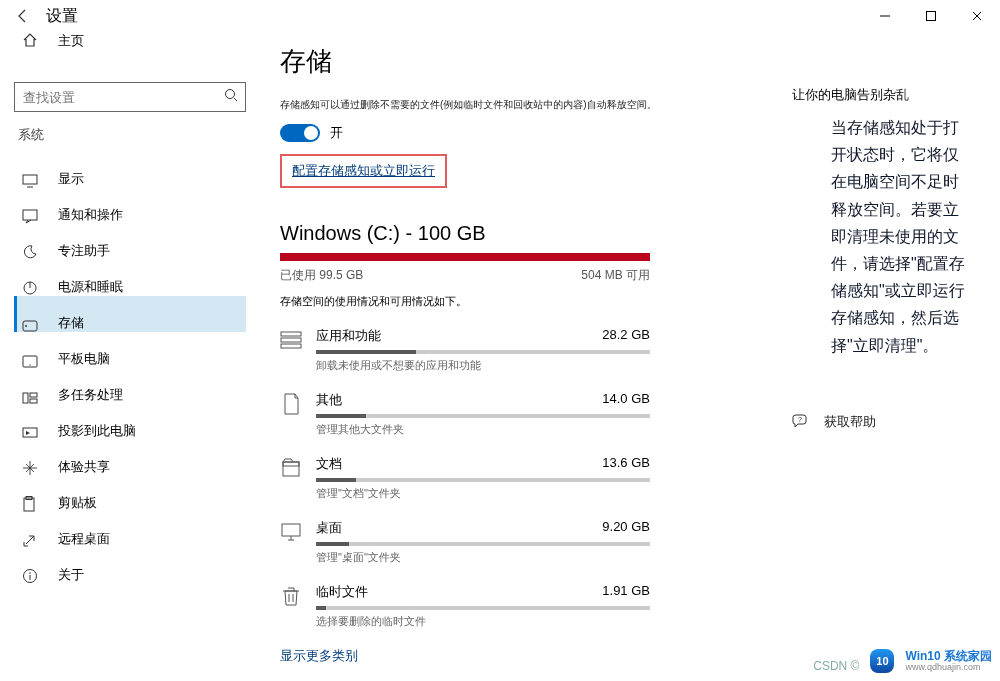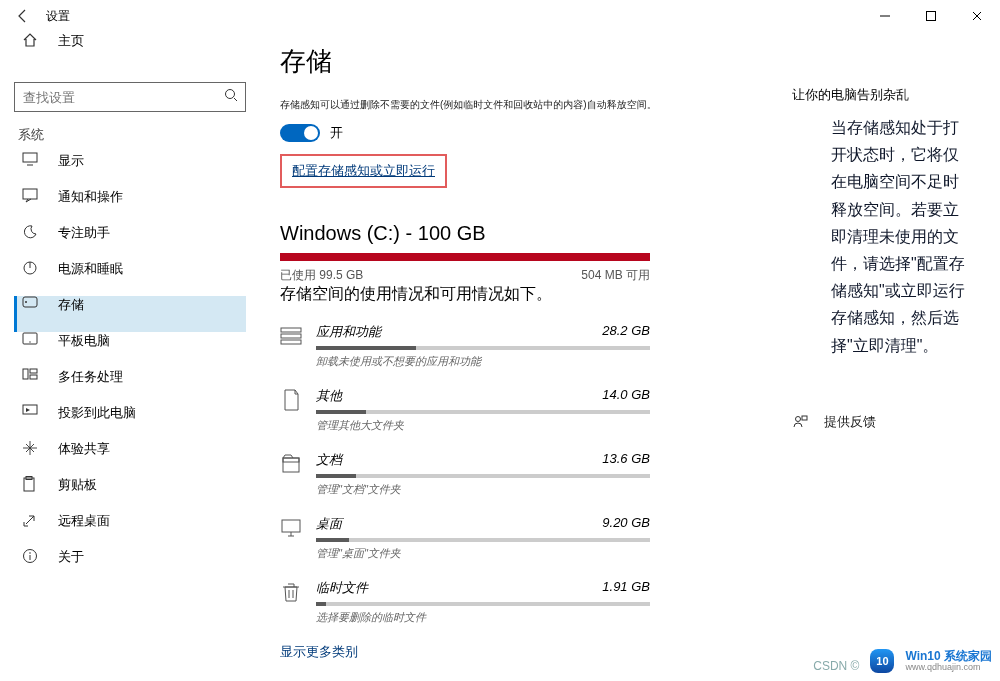--- a/index.html
+++ b/index.html
@@ -1,46 +1,46 @@
 <!DOCTYPE html>
 <html><head>
 <meta charset="utf-8">
 <style>
 * { box-sizing: border-box; margin: 0; padding: 0; }
 body { font-family: "Microsoft YaHei", "Segoe UI", sans-serif; font-size: 13px; color: #000; background: #fff; width: 1000px; height: 681px; overflow: hidden; position: relative; }
 .titlebar { height: 32px; display: flex; align-items: center; padding: 0 4px; }
 .titlebar .back { width: 38px; height: 32px; display: flex; align-items: center; justify-content: center; }
-.titlebar .title { font-size: 12px; margin-left: 4px; }
+.titlebar .title { font-size: 16px; margin-left: 4px; }
 .winbtns { position: absolute; right: 0; top: 0; display: flex; }
 .winbtns div { width: 46px; height: 32px; display: flex; align-items: center; justify-content: center; font-size: 11px; }
 .container { display: flex; height: calc(100% - 32px); }
 .sidebar { width: 260px; padding: 0 14px; }
 .home-row { display: flex; height: 44px; gap: 18px; padding-left: 8px; }
 .home-row .icon, .nav-item .icon { width: 18px; text-align: center; font-size: 15px; }
 .searchwrap { position: relative; margin: 6px 0 14px 0; border: 1px solid #666; height: 30px; }
 .searchwrap input { width: 100%; height: 100%; border: 0; padding: 0 30px 0 8px; font-size: 13px; outline: none; background: transparent; }
 .searchwrap .sicon { position: absolute; right: 6px; top: 4px; font-size: 14px; color: #333; }
 .group-hdr { font-size: 13px; color: #444; margin: 2px 0 8px 4px; }
-.nav-item { display: flex; align-items: flex-start; height: 36px; gap: 18px; padding-left: 8px; cursor: default; }
+.nav-item { display: flex; align-items: flex-end; height: 36px; gap: 18px; padding-left: 8px; cursor: default; }
 .nav-item.active { background: #d4e8f3; position: relative; }
 .nav-item.active::before { content: ""; position: absolute; left: 0; top: 0; bottom: 0; width: 3px; background: #0078d4; }
 .main { flex: 1; padding: 12px 20px 0 20px; overflow: hidden; position: relative; }
 .main h1 { font-size: 26px; font-weight: 500; margin-bottom: 18px; }
 .desc { font-size: 10px; color: #222; line-height: 1.5; max-width: 420px; }
 .toggle-row { display: flex; align-items: center; gap: 10px; margin: 12px 0 8px; }
 .toggle { width: 40px; height: 18px; border-radius: 9px; background: #0067c0; position: relative; }
 .toggle::after { content: ""; position: absolute; right: 2px; top: 2px; width: 14px; height: 14px; border-radius: 50%; background: #fff; }
 .linkbox { display: inline-block; border: 2px solid #e25c5c; padding: 6px 10px; font-size: 13px; color: #003a7a; margin-top: 4px; text-decoration: underline; }
 .disk-title { font-size: 20px; font-weight: 400; margin-top: 34px; }
 .bar { width: 370px; height: 8px; background: #b7061e; margin-top: 8px; }
 .bar-labels { width: 370px; display: flex; justify-content: space-between; font-size: 12px; color: #555; margin-top: 6px; }
-.subdesc { font-size: 16px; }
+.subdesc { font-size: 11px; margin-top: 10px; }
 .cat { display: flex; align-items: flex-start; gap: 14px; margin-top: 18px; width: 370px; }
 .cat .cicon { width: 22px; height: 22px; display: flex; align-items: center; justify-content: center; color: #5a5a5a; margin-top: 2px; }
-.cat .cbody { flex: 1; font-style: italic; }
+.cat .cbody { flex: 1; }
 .cat .crow { display: flex; justify-content: space-between; font-size: 13px; }
 .cat .cbar { height: 4px; background: #ccc; margin-top: 5px; position: relative; }
 .cat .cbar .fill { position: absolute; left: 0; top: 0; bottom: 0; background: #5a5a5a; }
 .cat .chint { font-size: 11px; color: #666; margin-top: 4px; }
 .showmore { font-size: 13px; color: #003a7a; margin-top: 18px; }
 .rightcol { position: absolute; right: 28px; top: 54px; width: 180px; }
 .rtitle { font-size: 13px; margin-bottom: 10px; }
 .rtext { font-size: 16px; color: #0f172a; line-height: 1.7; margin-left: 39px; }
 .hlink { display: flex; align-items: center; gap: 14px; font-size: 13px; color: #1a1a1a; margin-top: 14px; }
 .hicon { width: 18px; font-size: 16px; }
@@ -323,27 +323,26 @@
 
     <div class="showmore">显示更多类别</div>
     
 
     <div class="rightcol">
       <div class="rtitle">让你的电脑告别杂乱</div>
       <div class="rtext">当存储感知处于打开状态时，它将仅在电脑空间不足时释放空间。若要立即清理未使用的文件，请选择"配置存储感知"或立即运行存储感知，然后选择"立即清理"。</div>
       <div style="height:40px"></div>
       <div class="hlink">
           <span class="hicon">
-            <svg width="16" height="16" viewBox="0 0 16 16">
-              <circle cx="6" cy="5" r="2.5" stroke="#333" fill="none"></circle>
-              <path d="M2 13 Q2 9 6 9 Q10 9 10 13" stroke="#333" fill="none"></path>
-              <rect x="10" y="2" width="5" height="4" stroke="#333" fill="none"></rect>
+            <svg width="18" height="16" viewBox="0 0 18 16">
+              <path d="M1 3 Q1 1 4 1 H11 Q14 1 14 3 V8 Q14 10 11 10 H6 L3 13 V10 Q1 10 1 8 Z" stroke="#333" fill="none"></path>
+              <text x="6" y="7.5" font-size="7" fill="#333">?</text>
             </svg>
           </span>
-          <span>提供反馈</span>
+          <span>获取帮助</span>
         </div>
     </div>
   </div>
 </div>
 
 <div class="watermark">
   <span>CSDN ©</span>
   <div class="wlogo">10</div>
   <div style="line-height:1.1">
     <div style="color:#1976d2;font-weight:bold">Win10 系统家园</div>

